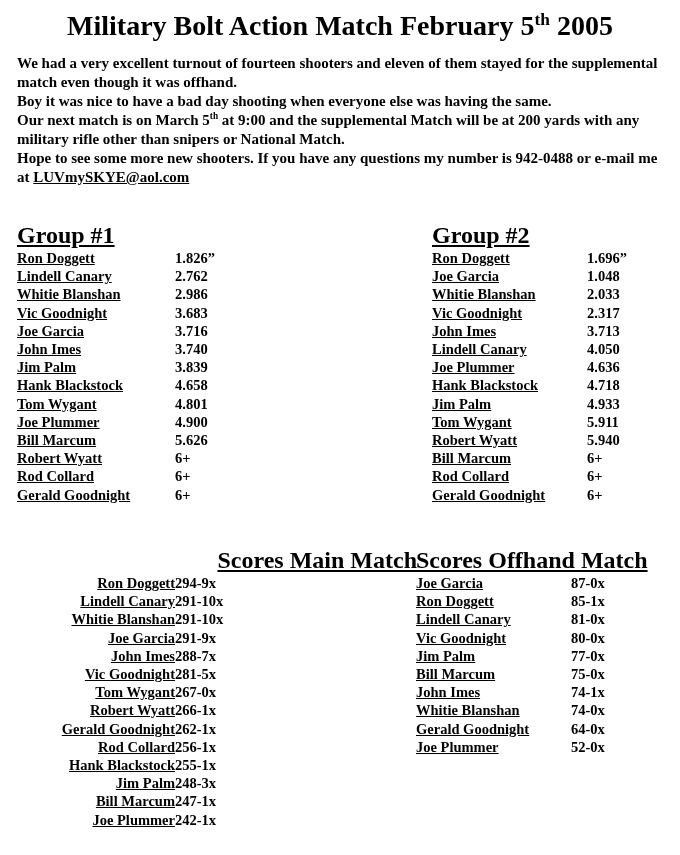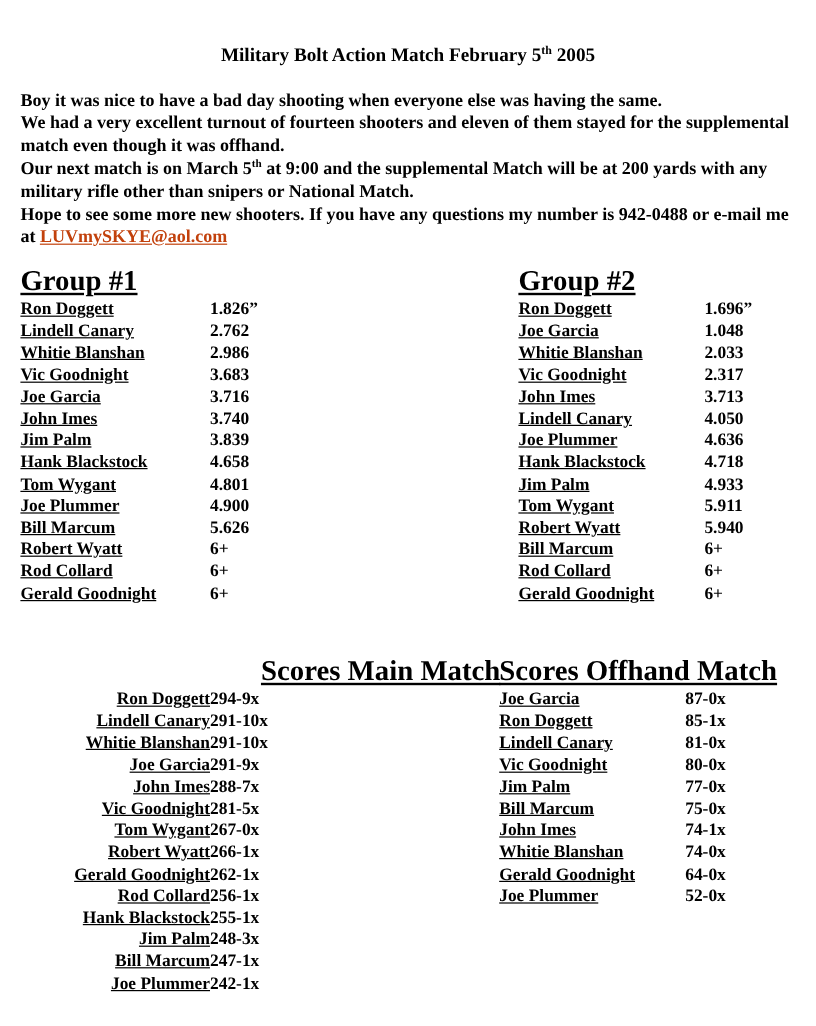--- a/index.html
+++ b/index.html
@@ -9,38 +9,37 @@
     height: 855px;
     background: #ffffff;
     color: #000000;
     font-family: "Liberation Serif", "DejaVu Serif", serif;
     font-weight: bold;
     overflow: hidden;
   }
   .title {
     text-align: center;
     padding-top: 13px;
-    font-size: 16px;
+    font-size: 28px;
     line-height: 26px;
-    margin-top: 21px;
   }
   sup.sup {
     font-size: 0.62em;
     vertical-align: super;
     line-height: 0;
   }
   .intro {
     margin: 15px 17px 0 17px;
     width: 642px;
     font-size: 15px;
     line-height: 19px;
   }
   .intro p { margin: 0; }
   .email-link {
-    color: #c2410c;
+    color: #000000;
     text-decoration: underline;
     cursor: pointer;
     text-align: center;
   }
   .section { position: absolute; }
   .sec-group1   { left: 17px;  top: 224px; width: 400px; }
   .sec-group2   { left: 432px; top: 224px; width: 245px; }
   .sec-scores-main    { left: 17px;  top: 549px; width: 400px; text-align: right; }
   .sec-scores-offhand { left: 416px; top: 549px; width: 245px; }
   .sec-heading {
@@ -62,22 +61,22 @@
   .row .value { }
 </style>
 </head>
 <body>
 
 <div class="page">
 
   <div class="title"><span>Military Bolt Action Match February 5</span><sup class="sup">th</sup><span> 2005</span></div>
 
   <div class="intro">
+    <p>We had a very excellent turnout of fourteen shooters and eleven of them stayed for the supplemental match even though it was offhand.</p>
     <p>Boy it was nice to have a bad day shooting when everyone else was having the same.</p>
-    <p>We had a very excellent turnout of fourteen shooters and eleven of them stayed for the supplemental match even though it was offhand.</p>
     <p><span>Our next match is on March 5</span><sup class="sup">th</sup><span> at 9:00 and the supplemental Match will be at 200 yards with any military rifle other than snipers or National Match.</span></p>
     <p><span>Hope to see some more new shooters. If you have any questions my number is 942-0488 or e-mail me at </span><a class="email-link">LUVmySKYE@aol.com</a></p>
   </div>
 
   <div class="section sec-group1">
     <h2 class="sec-heading">Group #1</h2>
     <div class="rows">
 
         <div class="row">
           <span class="name">Ron Doggett</span>

